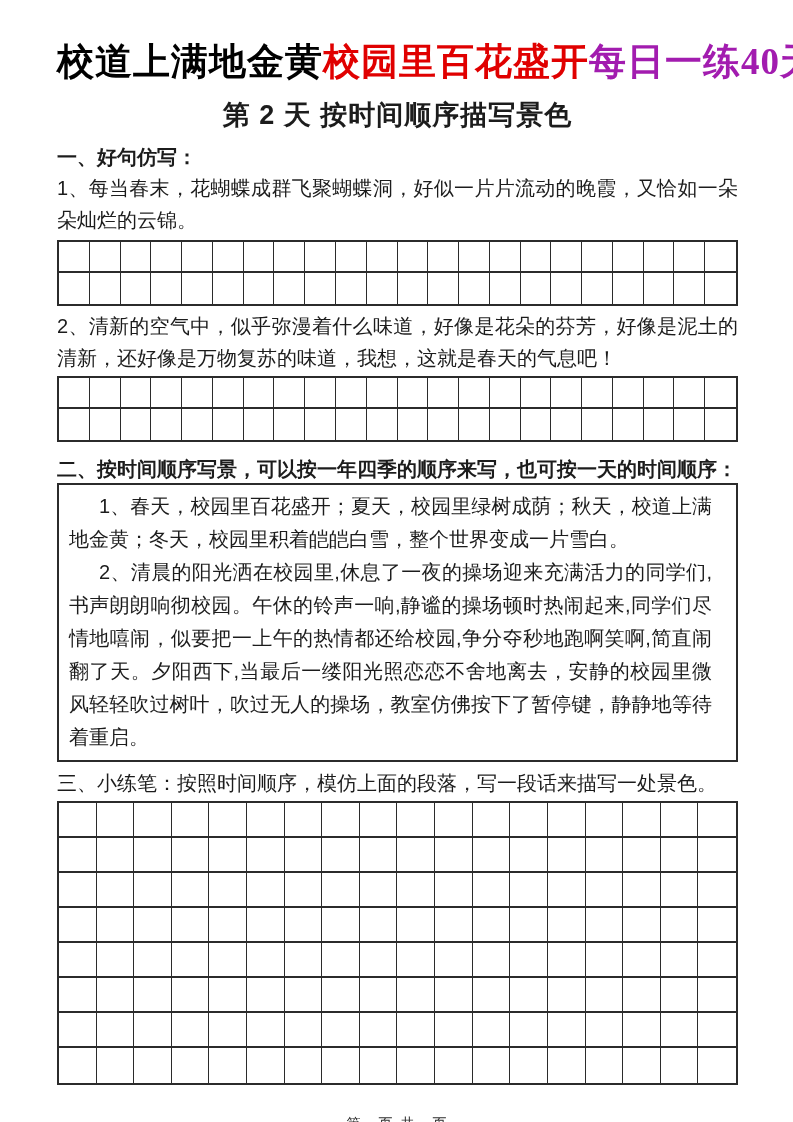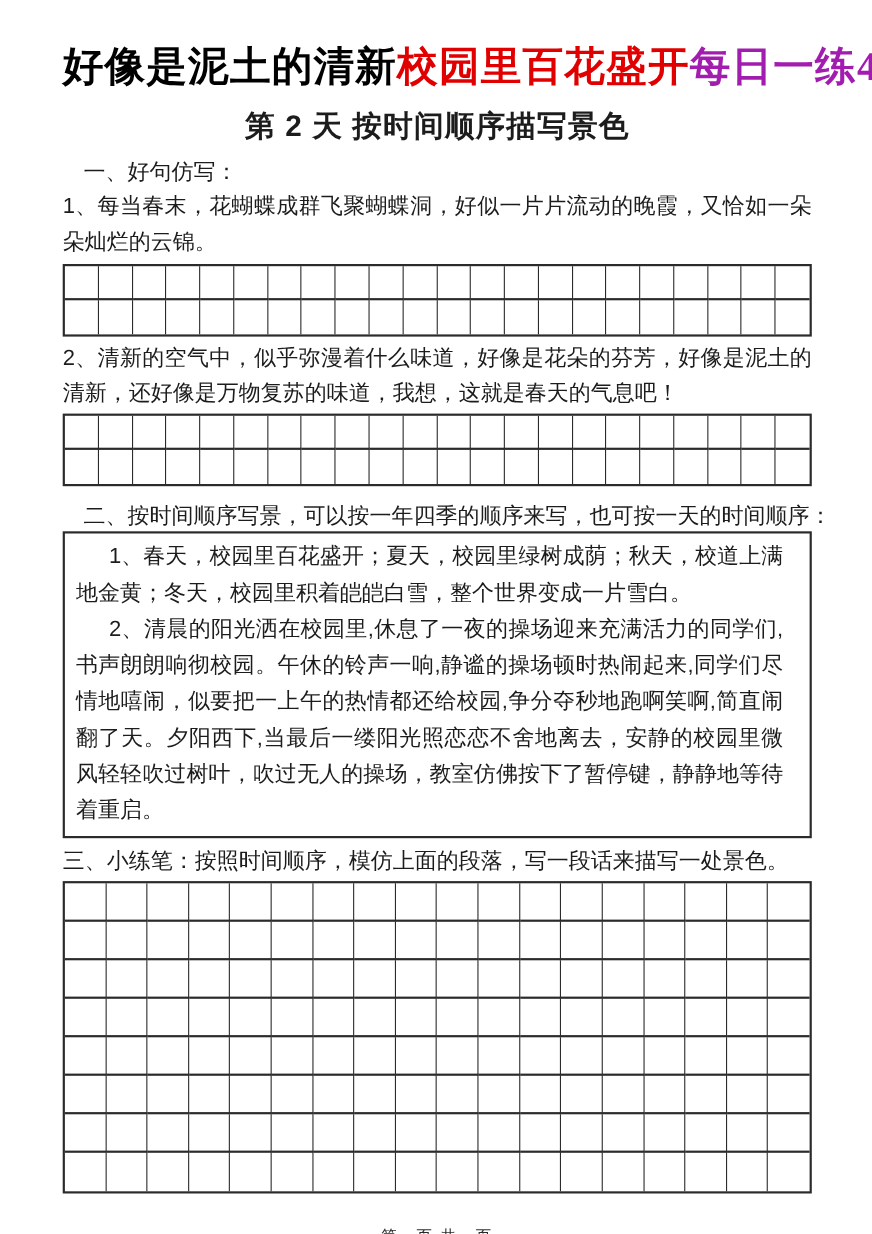--- a/index.html
+++ b/index.html
@@ -25,26 +25,25 @@
   }
   .subtitle{
     text-align:center;
     font-weight:bold;
     font-size:27px;
     line-height:30px;
     margin-top:16px;
     letter-spacing:1px;
   }
   .sec-heading{
-    font-weight:normal;
+    font-weight:bold;
     font-size:20px;
     line-height:22px;
     margin-top:16px;
     white-space:nowrap;
-    margin-left:19px;
   }
   .body-para{
     font-size:20px;
     line-height:32px;
     margin-top:4px;
     text-align:justify;
   }
   .wgrid{
     display:grid;
     grid-template-columns:repeat(var(--cols),1fr);
@@ -90,21 +89,21 @@
     color:#2b2b2b;
     letter-spacing:2px;
   }
 </style>
 </head>
 <body>
 
 <div class="page">
 
   <div class="main-title">
-    <span style="color: rgb(0, 0, 0);">好像是泥土的清新</span><span style="color: rgb(224, 0, 0);">校园里百花盛开</span><span style="color: #a21caf;">每日一练40天</span>
+    <span style="color: rgb(0, 0, 0);">校道上满地金黄</span><span style="color: rgb(224, 0, 0);">校园里百花盛开</span><span style="color: #a21caf;">每日一练40天</span>
   </div>
 
   <div class="subtitle">第 2 天 按时间顺序描写景色</div>
 
   <div class="sec-heading">一、好句仿写：</div>
 
   <div class="body-para">1、每当春末，花蝴蝶成群飞聚蝴蝶洞，好似一片片流动的晚霞，又恰如一朵朵灿烂的云锦。</div>
 
   <div class="wgrid grid-a" style="--cols: 22;">
       <div class="cell"></div>

